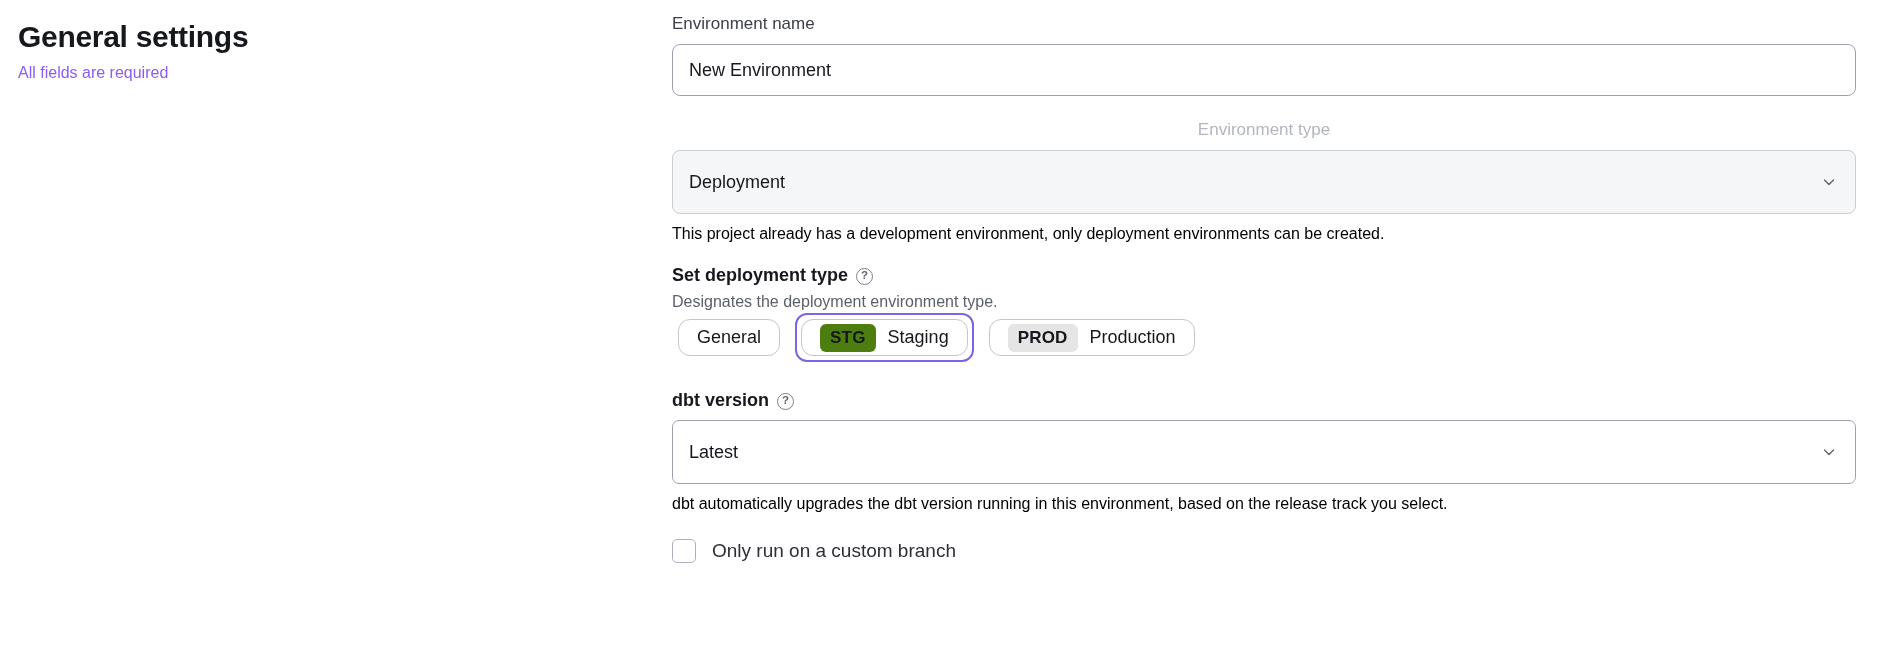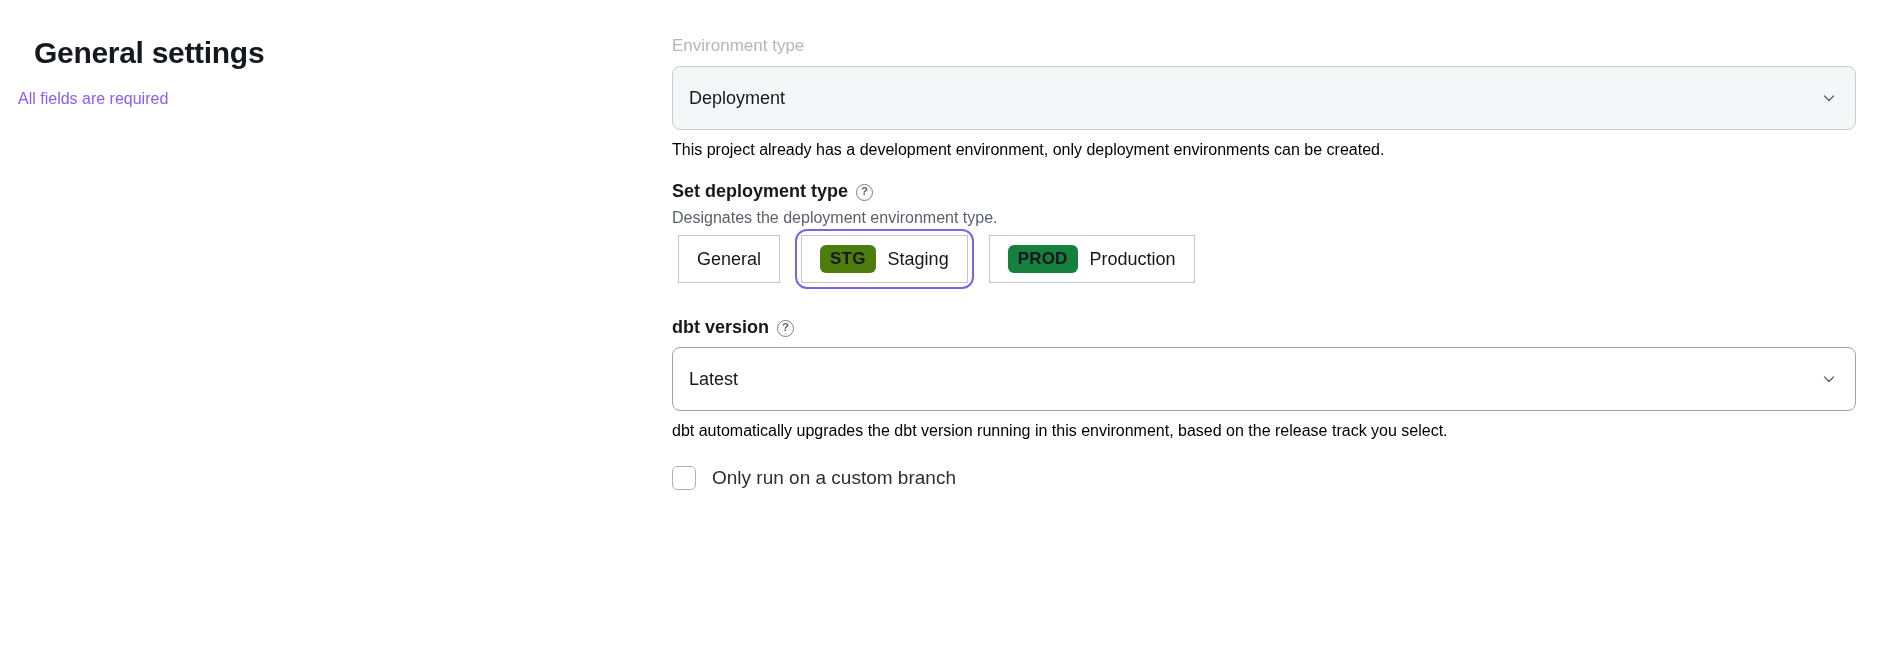--- a/index.html
+++ b/index.html
@@ -30,21 +30,21 @@
     left: 18px;
     top: 18px;
     width: 600px;
   }
   .page-title {
     font-size: 30px;
     font-weight: 700;
     letter-spacing: -0.3px;
     color: #16181d;
     line-height: 38px;
-    margin: 16px;
+    margin: 0;
   }
   .page-subtitle {
     font-size: 16px;
     color: #8b5cf6;
     line-height: 22px;
     margin-top: 6px;
   }
 
   
   .form-col {
@@ -56,20 +56,21 @@
 
   .field-label {
     font-size: 17px;
     font-weight: 400;
     color: #3d4049;
     line-height: 24px;
     margin-bottom: 8px;
   }
   .field-label.muted {
     color: #b2b6bf;
+    text-align: center;
   }
   .field-label.strong {
     font-weight: 700;
     color: #16181d;
     font-size: 18px;
     display: flex;
     align-items: center;
     gap: 8px;
     margin-bottom: 4px;
     text-align: center;
@@ -99,20 +100,21 @@
     background: #f5f6f7;
     font-size: 18px;
     color: #16181d;
     padding: 12px 16px;
     display: flex;
     align-items: center;
   }
   .select-box.enabled {
     background: #ffffff;
     border-color: #9da2ad;
+    border-radius: 7px;
   }
   .select-chevron {
     position: absolute;
     right: 18px;
     top: 50%;
     transform: translateY(-50%);
     width: 16px;
     height: 16px;
     display: block;
     color: #5e636e;
@@ -163,23 +165,23 @@
   .option-wrap {
     padding: 4px;
     border-radius: 12px;
     border: 2px solid transparent;
     display: inline-flex;
   }
   .option-wrap.focused {
     border-color: #7c63e8;
   }
   .option-btn {
-    height: 48px;
+    height: 37px;
     border: 1px solid #c2c6cf;
-    border-radius: 0;
+    border-radius: 12px;
     background: #ffffff;
     display: inline-flex;
     align-items: center;
     gap: 12px;
     padding: 0 18px;
     font-size: 18px;
     color: #16181d;
     cursor: pointer;
     font-family: "Liberation Sans", sans-serif;
     white-space: nowrap;
@@ -190,21 +192,21 @@
     justify-content: center;
     height: 28px;
     padding: 0 10px;
     border-radius: 6px;
     font-size: 17px;
     font-weight: 700;
     color: #16181d;
     letter-spacing: 0.2px;
   }
   .badge-stg { background: #4d7c0f; }
-  .badge-prod { background: #15803d; }
+  .badge-prod { background: #e5e5e5; }
   .option-label { font-size: 18px; color: #16181d; }
 
   
   .checkbox-row {
     display: flex;
     align-items: flex-start;
     gap: 16px;
     margin-top: 24px;
   }
   .checkbox-box {
@@ -227,20 +229,24 @@
 
 <div class="page">
 
   <div class="left-col">
     <h1 class="page-title">General settings</h1>
     <div class="page-subtitle">All fields are required</div>
   </div>
 
   <div class="form-col">
 
+    <div>
+      <div class="field-label">Environment name</div>
+      <div class="text-input" placeholder="Environment name">New Environment</div>
+    </div>
 
     <div class="spacer-22"></div>
 
     <div>
       <div class="field-label muted">Environment type</div>
       <div class="select-box">
         <span>Deployment</span>
         <span class="select-chevron">
           <svg width="16" height="16" viewBox="0 0 16 16" fill="none" xmlns="http://www.w3.org/2000/svg">
             <path d="M3.5 6 L8 10.5 L12.5 6" stroke="currentColor" stroke-width="1.4" stroke-linecap="round" stroke-linejoin="round"></path>

